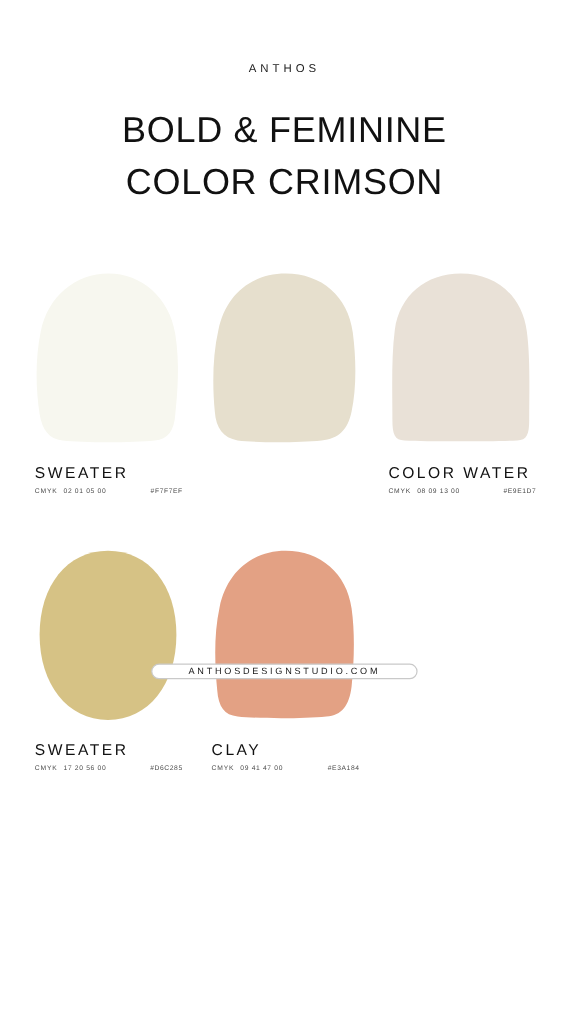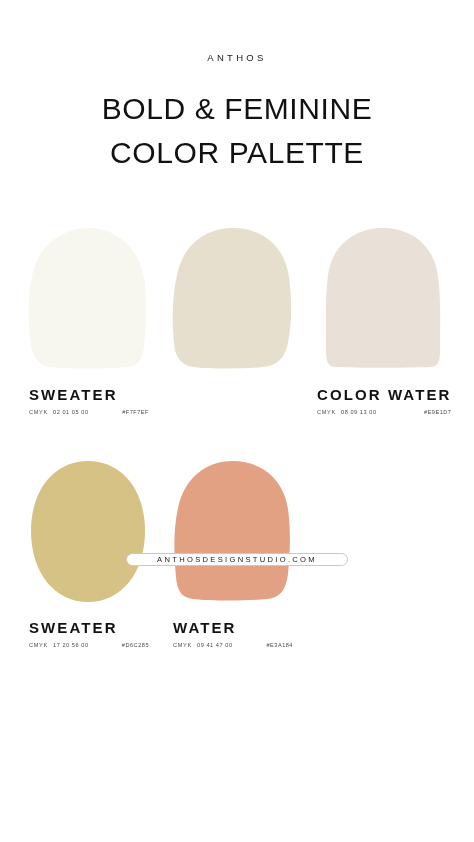--- a/index.html
+++ b/index.html
@@ -58,22 +58,22 @@
     justify-content:center;
   }
   .blob {
     width:122px;
     height:145px;
     display:block;
   }
 
   .meta { margin-top:12px; padding-left:2px; }
   .swatch-name {
-    font-size:15px;
-    font-weight:700;
+    font-size:13px;
+    font-weight:400;
     letter-spacing:2.1px;
     color:#111111;
     white-space:nowrap;
   }
   .codes {
     margin-top:6px;
     display:flex;
     justify-content:space-between;
     align-items:baseline;
     font-size:5.6px;
@@ -106,21 +106,21 @@
 </style>
 </head>
 <body>
 
 <div class="page">
 
   <div class="brand">ANTHOS</div>
 
   <h1 class="title">
     <span class="title-line">BOLD &amp; FEMININE</span>
-    <span class="title-line">COLOR PALETTE</span>
+    <span class="title-line">COLOR CRIMSON</span>
   </h1>
 
   <div class="grid" id="grid">
       <div class="cell">
         <div class="blob-wrap">
           <svg class="blob" viewBox="0 0 122 145" xmlns="http://www.w3.org/2000/svg">
             <path d="M61.5,2 C89,2 112,22 117,52 C121,77 119,101 117,120 C116,133 111,140 100,141 C82,143 40,143 23,141 C12,140 6,132 4,119 C1,99 0,74 5,50 C11,21 34,2 61.5,2 Z" fill="#F7F7EF"></path>
           </svg>
         </div>
         <div class="meta">
@@ -175,21 +175,21 @@
           </div>
         </div>
       </div>
       <div class="cell">
         <div class="blob-wrap">
           <svg class="blob" viewBox="0 0 122 145" xmlns="http://www.w3.org/2000/svg">
             <path d="M62,2 C91,2 113,21 117,50 C120,71 119,96 117,115 C115,131 109,139 96,140 C76,142 40,142 22,140 C11,139 6,132 5,118 C3,97 2,72 7,49 C13,20 34,2 62,2 Z" fill="#E3A184"></path>
           </svg>
         </div>
         <div class="meta">
-          <div class="swatch-name">WATER</div>
+          <div class="swatch-name">CLAY</div>
           <div class="codes">
             <span class="cmyk">
               <span class="cmyk-label">CMYK</span>
               <span class="cmyk-values">09 41 47 00</span>
             </span>
             <span class="hex">#E3A184</span>
           </div>
         </div>
       </div>
     </div>

